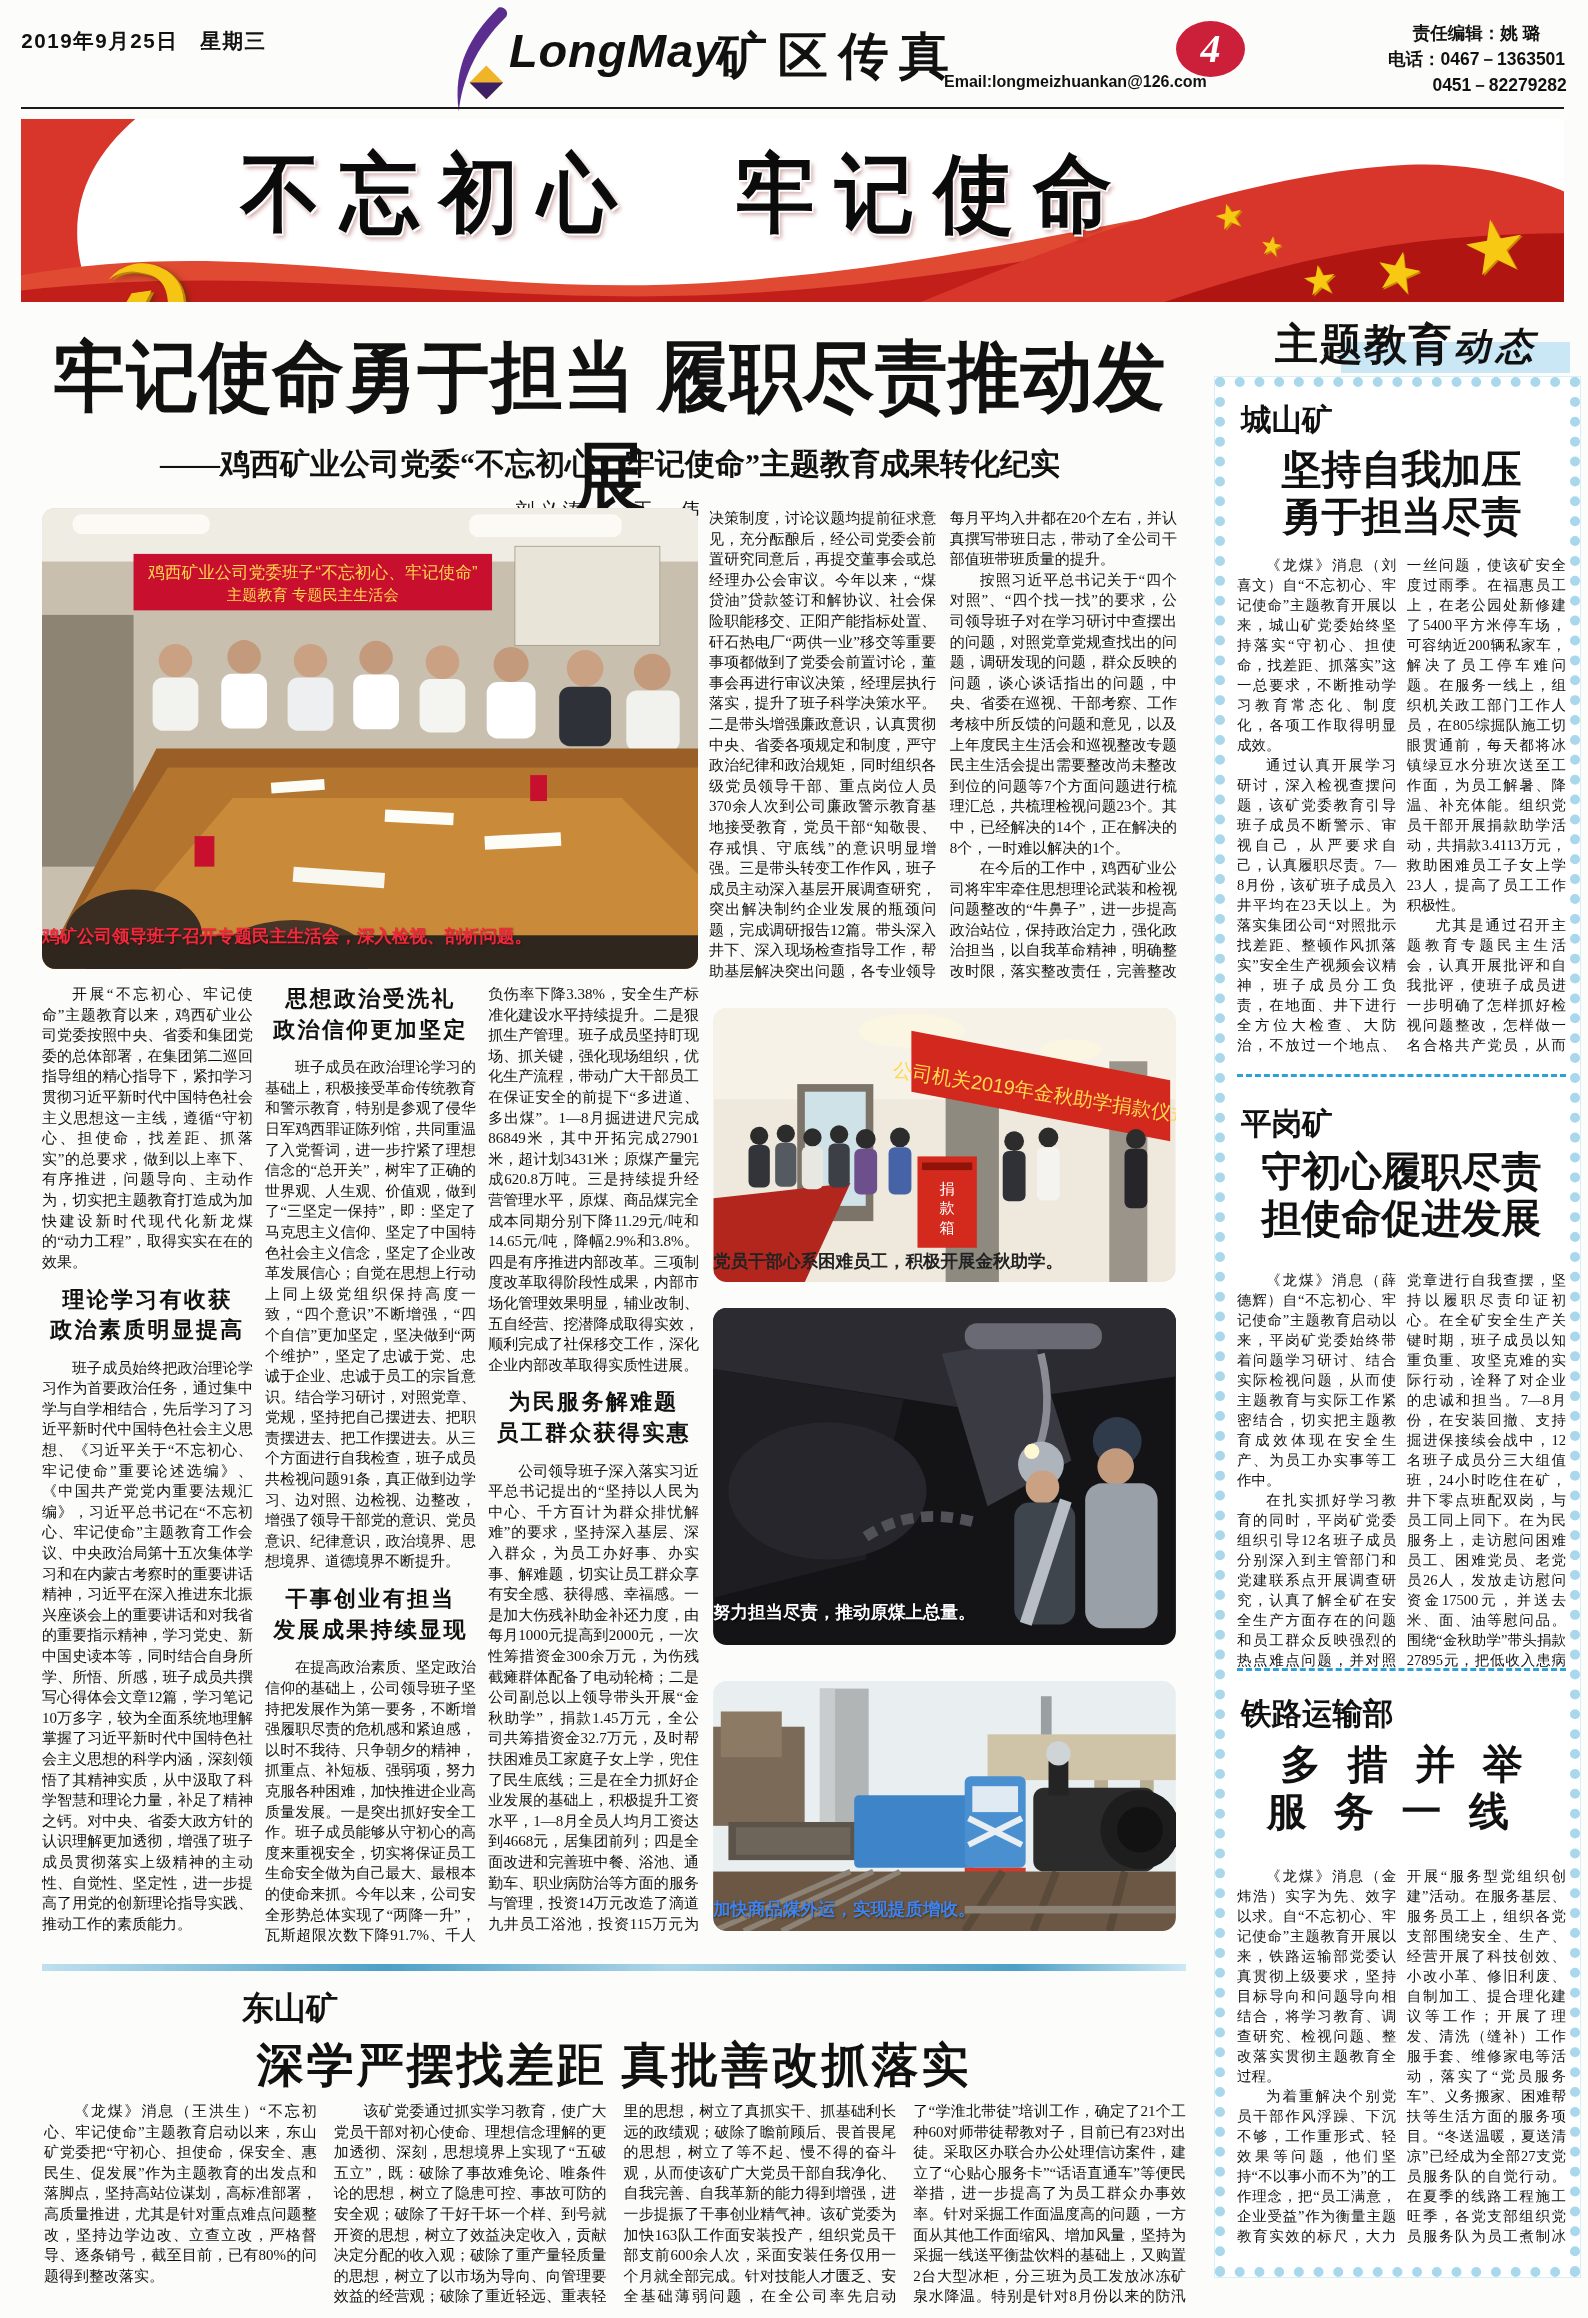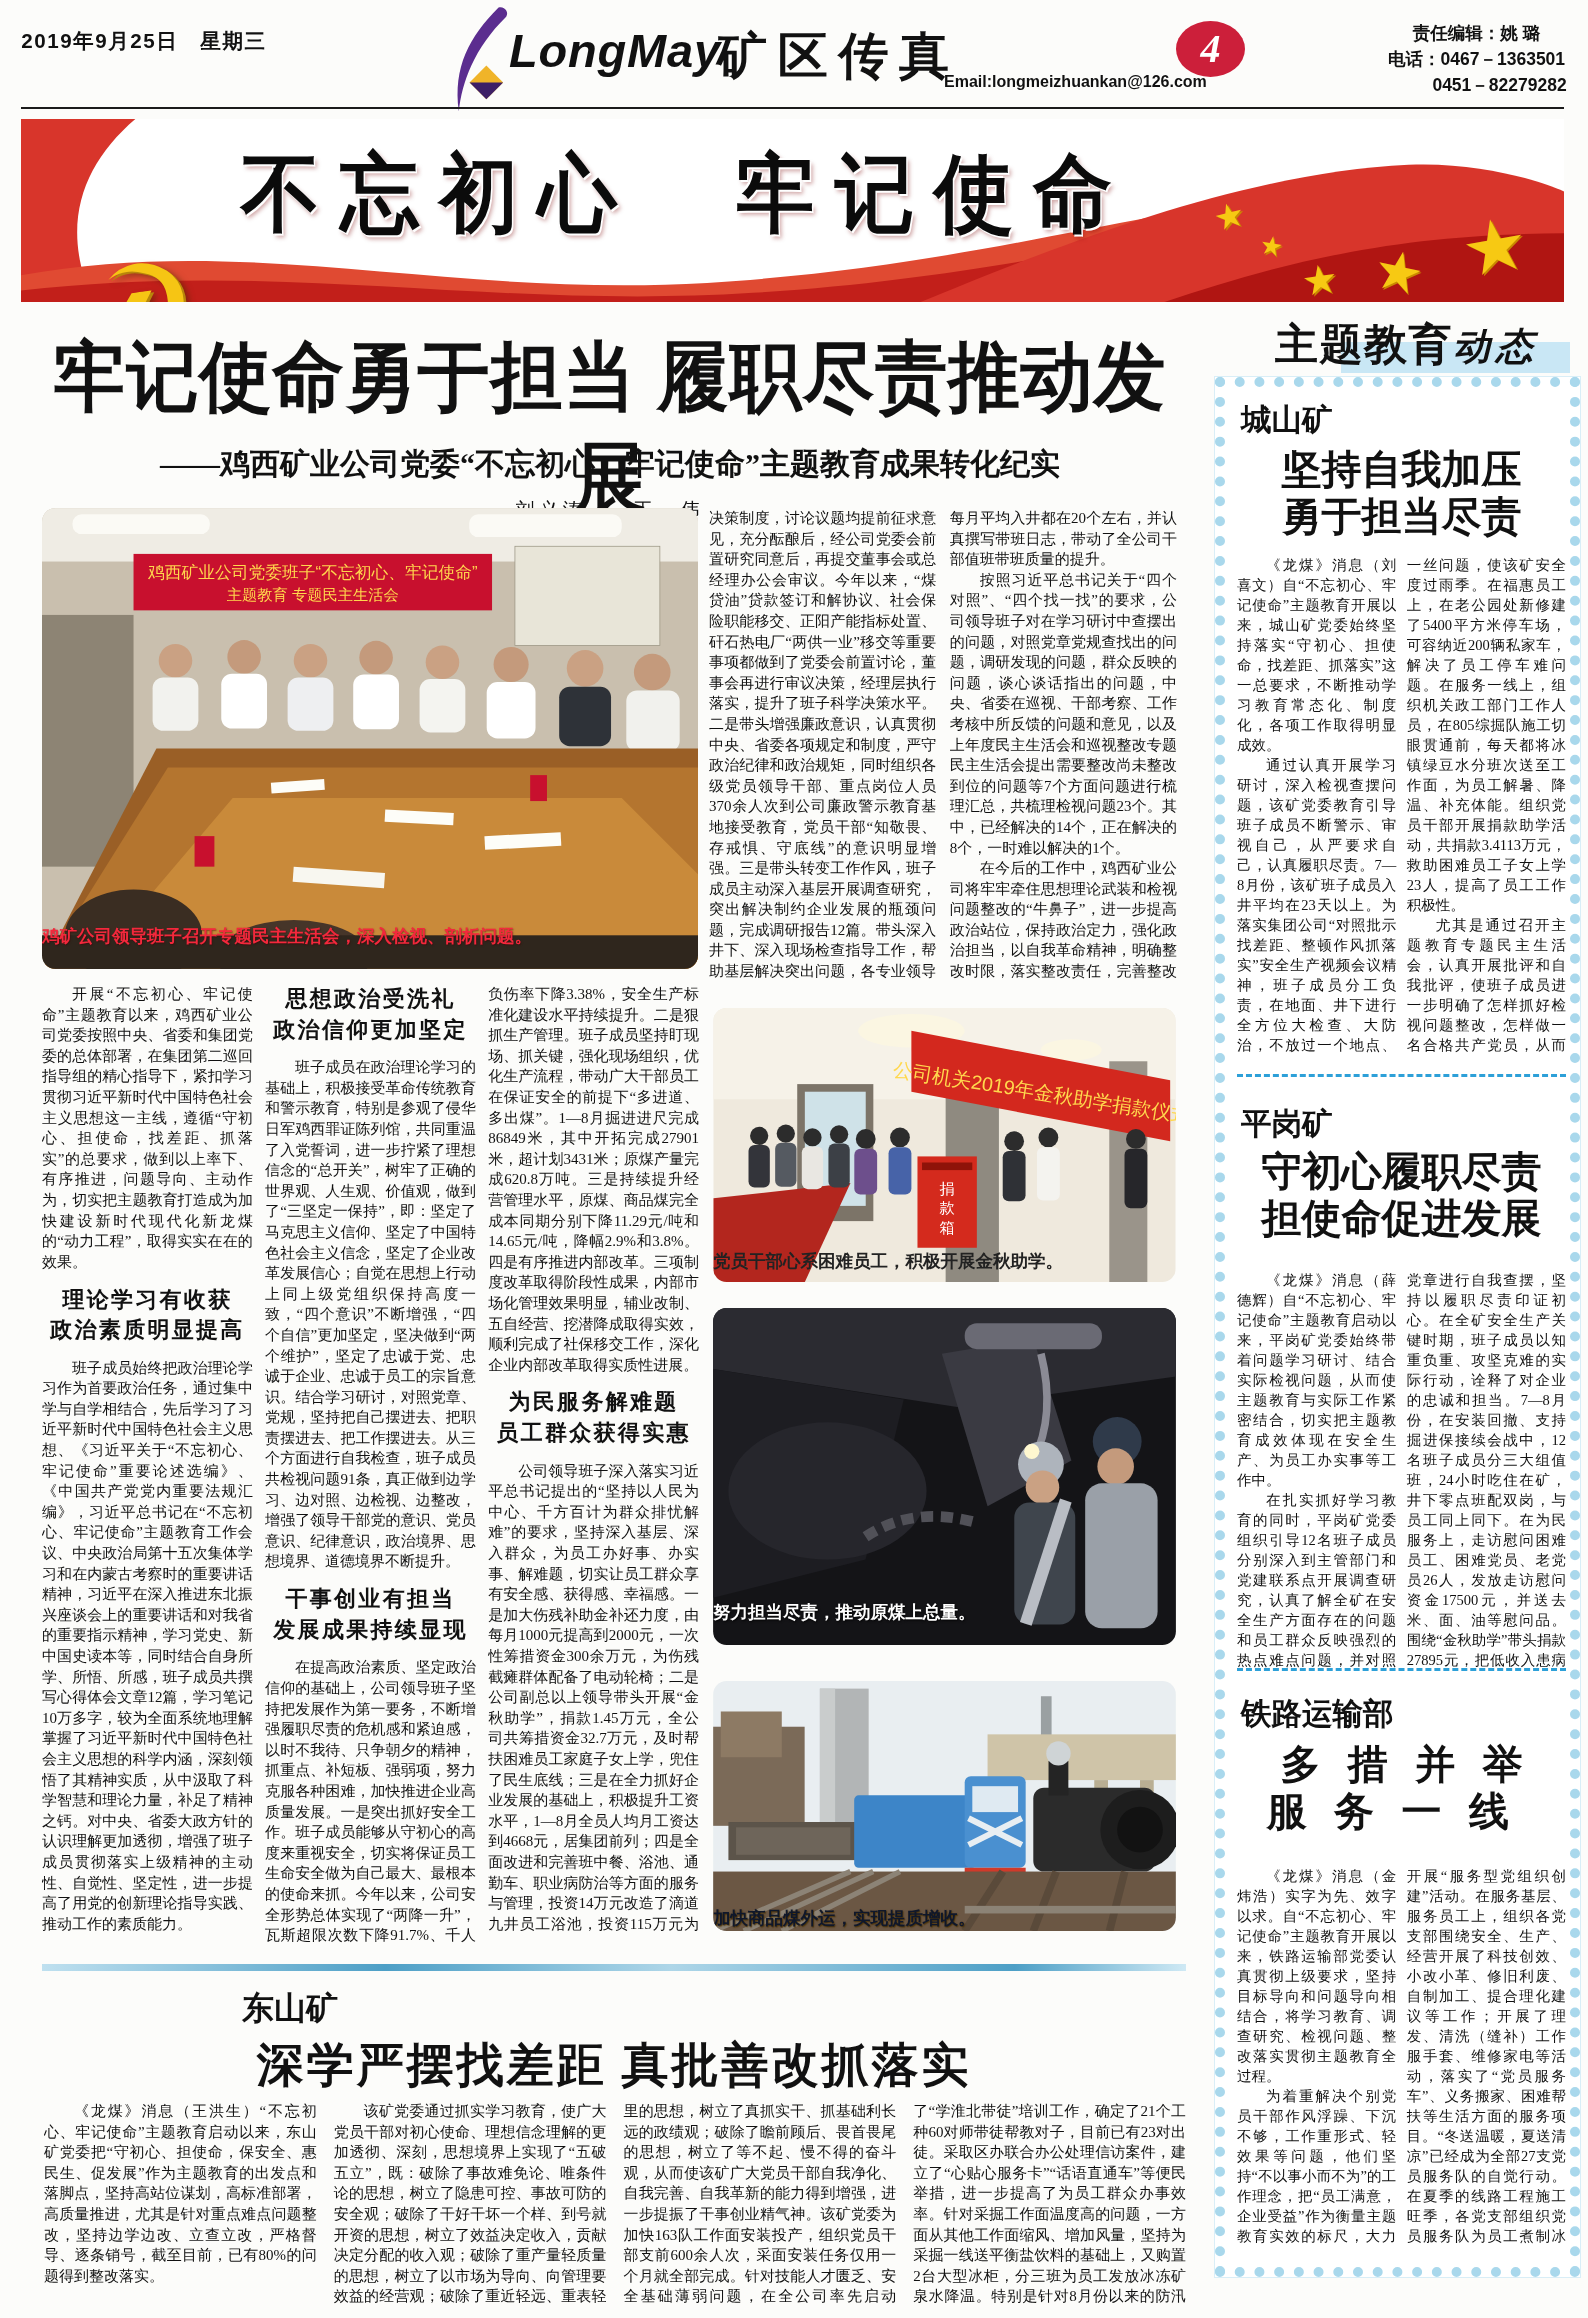--- a/index.html
+++ b/index.html
@@ -278,21 +278,21 @@
       <circle cx="560" cy="195" r="52" fill="#1d1d1d"></circle>
       <circle cx="560" cy="195" r="30" fill="#121212"></circle>
       <rect x="440" y="105" width="26" height="45" fill="#242424"></rect>
       <circle cx="453" cy="95" r="16" fill="#cfd4d6"></circle>
 
       <rect y="250" width="607" height="78" fill="#6b5744"></rect>
       <path d="M0,328 L180,250 M40,328 L210,250 M90,328 L245,250" stroke="#8c8376" stroke-width="7"></path>
       <path d="M330,328 L380,250 M420,328 L450,250 M520,328 L540,250" stroke="#5a4a3a" stroke-width="10"></path>
       <rect x="330" y="295" width="277" height="10" fill="#8c8376"></rect>
     </svg>
-    <div class="caption" style="bottom:1px;color:#0f172a;text-shadow:0.8px 0.8px 1.5px #4a3000;">加快商品煤外运，实现提质增收。</div>
+    <div class="caption" style="bottom:10px;color:#3b82f6;text-shadow:0.8px 0.8px 1.5px #4a3000;">加快商品煤外运，实现提质增收。</div>
   </div>
 
   <div class="abs dsrule"></div>
   <div class="abs dskicker">东山矿</div>
   <div class="abs dshead">深学严摆找差距 真批善改抓落实</div>
   <div class="abs bodytext dsbody">
     <p>《龙煤》消息（王洪生）“不忘初心、牢记使命”主题教育启动以来，东山矿党委把“守初心、担使命，保安全、惠民生、促发展”作为主题教育的出发点和落脚点，坚持高站位谋划，高标准部署，高质量推进，尤其是针对重点难点问题整改，坚持边学边改、立查立改，严格督导、逐条销号，截至目前，已有80%的问题得到整改落实。</p>
     <p>该矿党委通过抓实学习教育，使广大党员干部对初心使命、理想信念理解的更加透彻、深刻，思想境界上实现了“五破五立”，既：破除了事故难免论、唯条件论的思想，树立了隐患可控、事故可防的安全观；破除了干好干坏一个样、到号就开资的思想，树立了效益决定收入，贡献决定分配的收入观；破除了重产量轻质量的思想，树立了以市场为导向、向管理要效益的经营观；破除了重近轻远、重表轻里的思想，树立了真抓实干、抓基础利长远的政绩观；破除了瞻前顾后、畏首畏尾的思想，树立了等不起、慢不得的奋斗观，从而使该矿广大党员干部自我净化、自我完善、自我革新的能力得到增强，进一步提振了干事创业精气神。该矿党委为加快163队工作面安装投产，组织党员干部支前600余人次，采面安装任务仅用一个月就全部完成。针对技能人才匮乏、安全基础薄弱问题，在全公司率先启动了“学淮北带徒”培训工作，确定了21个工种60对师带徒帮教对子，目前已有23对出徒。采取区办联合办公处理信访案件，建立了“心贴心服务卡”“话语直通车”等便民举措，进一步提高了为员工群众办事效率。针对采掘工作面温度高的问题，一方面从其他工作面缩风、增加风量，坚持为采掘一线送平衡盐饮料的基础上，又购置2台大型冰柜，分三班为员工发放冰冻矿泉水降温。特别是针对8月份以来的防汛工作，全矿各级党员干部精诚团结，24小时吃住在矿，坚守岗位；矿领导班子成员深入井下，靠前指挥，科学调度，临危不乱，经受住了困难考验，充分体现了该矿广大党员干部敢打硬仗、恶仗，勇于攻坚克难的担当精神。</p>
   </div>
 

